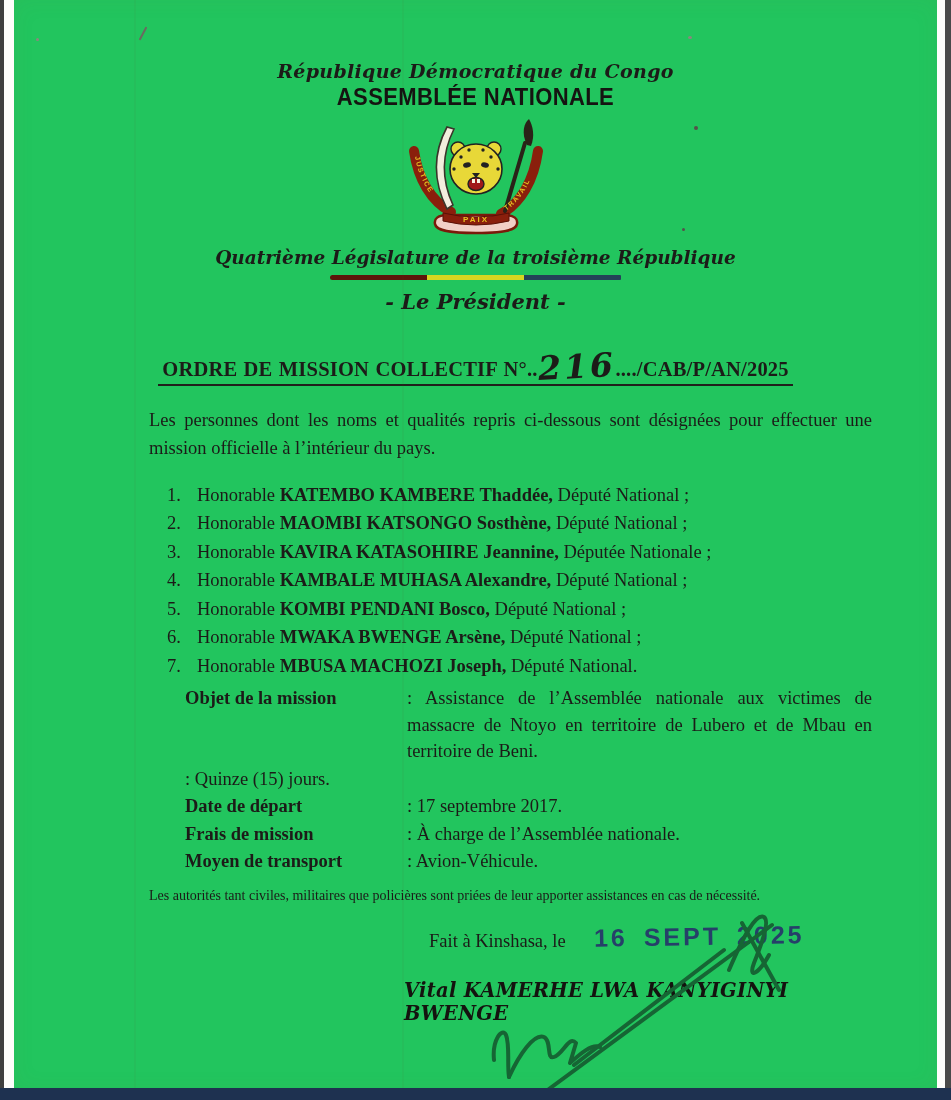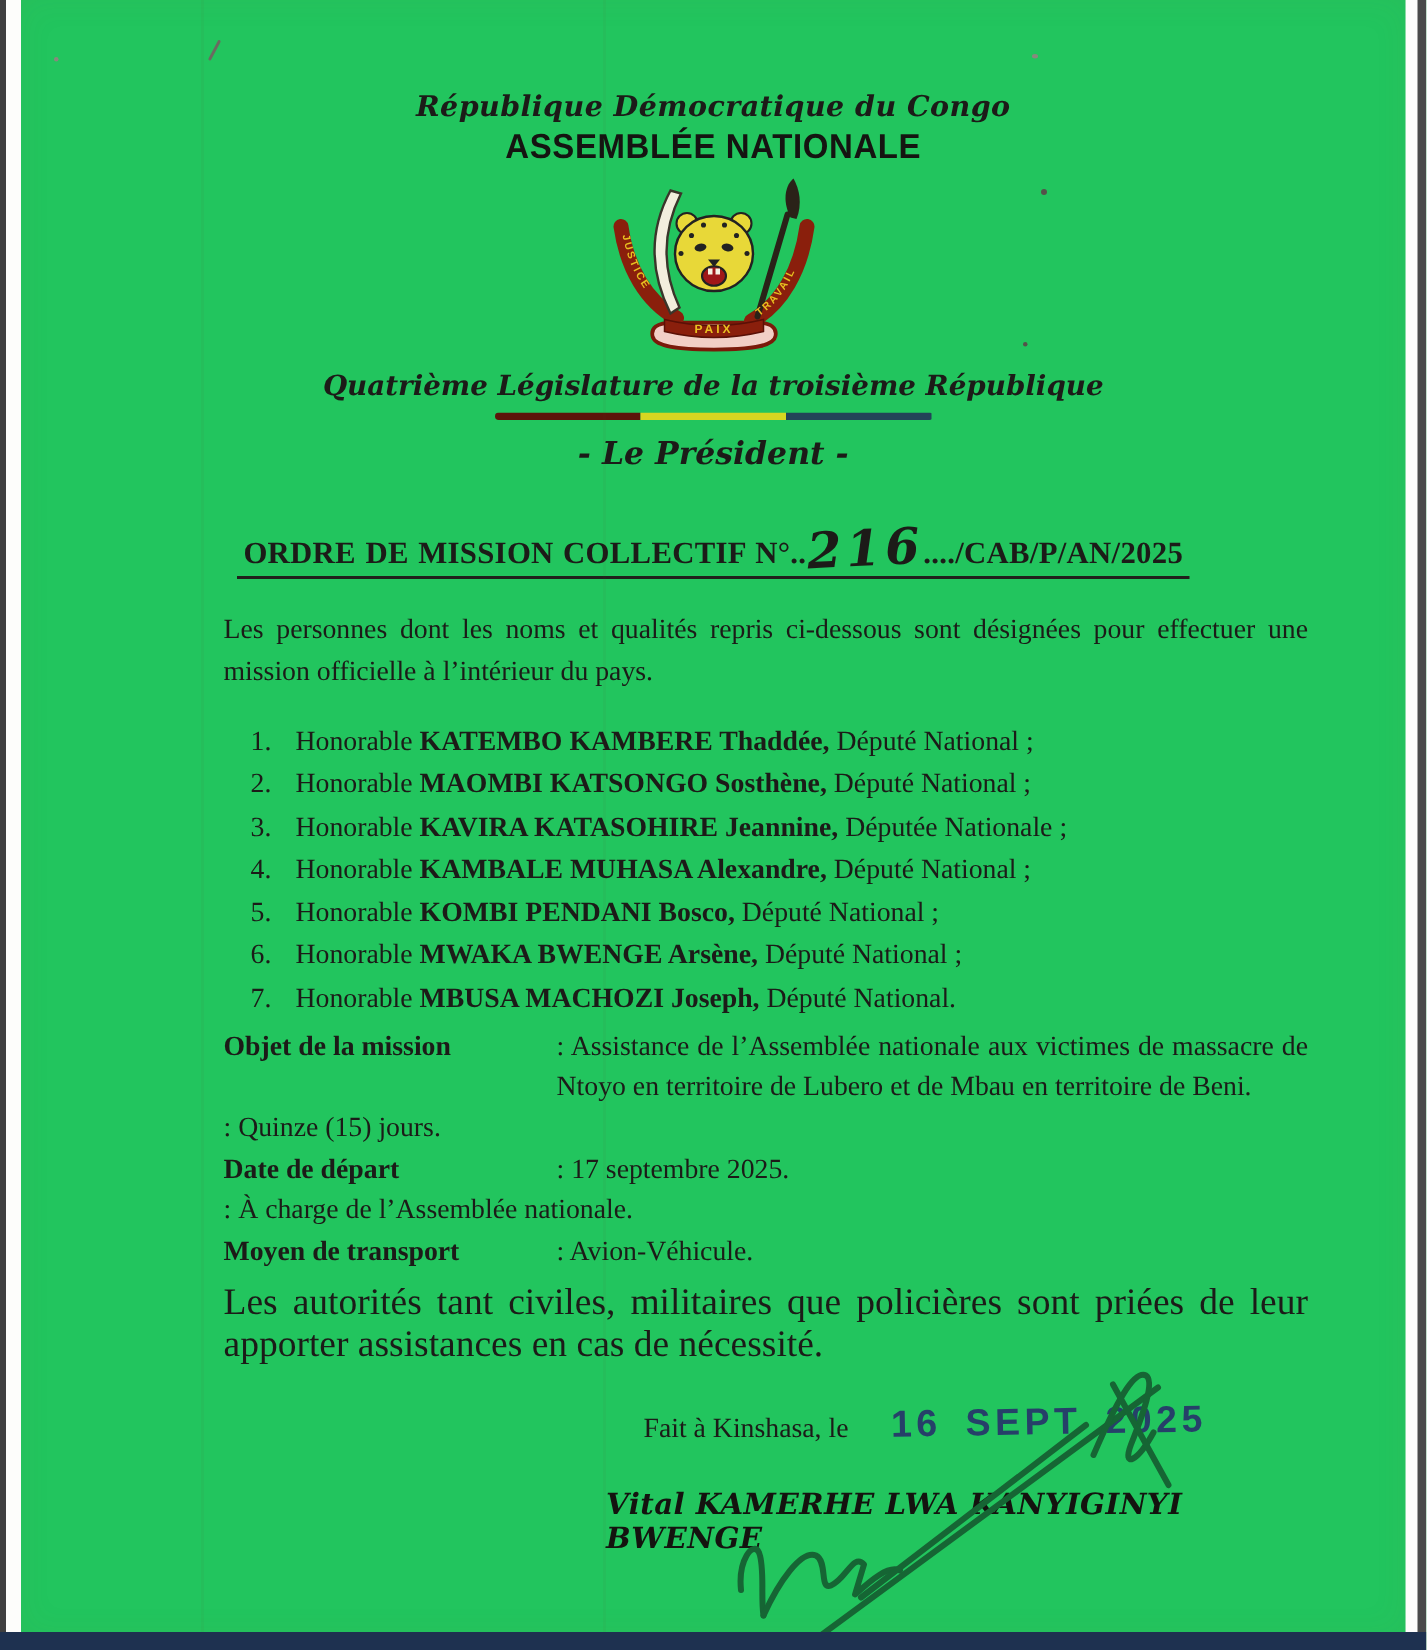--- a/index.html
+++ b/index.html
@@ -33,26 +33,26 @@
             letter-spacing:3px;display:inline-block;transform:rotate(-3deg) translateY(2px);line-height:0;}
 
   .content{margin:0 93px 0 135px;width:723px;}
   .intro{margin-top:20px;font-size:18.5px;line-height:28px;text-align:justify;}
 
   .delegates{margin-top:11px;}
   .delegate{display:flex;font-size:18.5px;line-height:28.5px;}
   .delegate .num{width:30px;margin-left:18px;flex:none;}
   .delegate b{white-space:pre;}
 
-  .details{margin-top:5px;}
+  .details{margin-top:5px;margin-left:36px;}
   .detail-row{display:flex;font-size:18.5px;line-height:26.5px;margin-top:1px;}
   .detail-label{width:222px;flex:none;font-weight:bold;}
   .detail-value{flex:1;text-align:justify;}
 
-  .closing{margin-top:7px;font-size:25px;line-height:28px;text-align:justify;}
+  .closing{margin-top:7px;font-size:14px;line-height:28px;text-align:justify;}
 
   .fait-line{margin:10px 0 0 280px;font-size:18.5px;display:flex;align-items:baseline;}
   .fait-text{margin-left:0;}
   .date-stamp{margin-left:28px;font-family:"Liberation Sans", sans-serif;font-weight:bold;
               font-size:25px;color:#27356b;letter-spacing:3px;word-spacing:6px;
               transform:rotate(-1deg) translateY(-2px);opacity:.92;}
   .signer{margin:26px 0 0 255px;font-family:"DejaVu Serif", serif;font-style:italic;font-weight:bold;
           font-size:19.5px;letter-spacing:.3px;color:#14130f;}
   .sig-svg{position:absolute;left:460px;top:895px;width:345px;height:205px;z-index:5;pointer-events:none;}
 </style>
@@ -173,23 +173,24 @@
       <div class="details">
         <div class="detail-row">
           <span class="detail-label">Objet de la mission</span>
           <span class="detail-value">: Assistance de l’Assemblée nationale aux victimes de massacre de Ntoyo en territoire de Lubero et de Mbau en territoire de Beni.</span>
         </div>
         <div class="detail-row">
           <span class="detail-value">: Quinze (15) jours.</span>
         </div>
         <div class="detail-row">
           <span class="detail-label">Date de départ</span>
-          <span class="detail-value">: 17 septembre 2025.</span>
-        </div>
-        <div class="detail-row">
+          <span class="detail-value">: 17 septembre 2017.</span>
+        </div>
+        <div class="detail-row">
+          <span class="detail-label">Frais de mission</span>
           <span class="detail-value">: À charge de l’Assemblée nationale.</span>
         </div>
         <div class="detail-row">
           <span class="detail-label">Moyen de transport</span>
           <span class="detail-value">: Avion-Véhicule.</span>
         </div>
       </div>
 
       <p class="closing">Les autorités tant civiles, militaires que policières sont priées de leur apporter assistances en cas de nécessité.</p>
 

